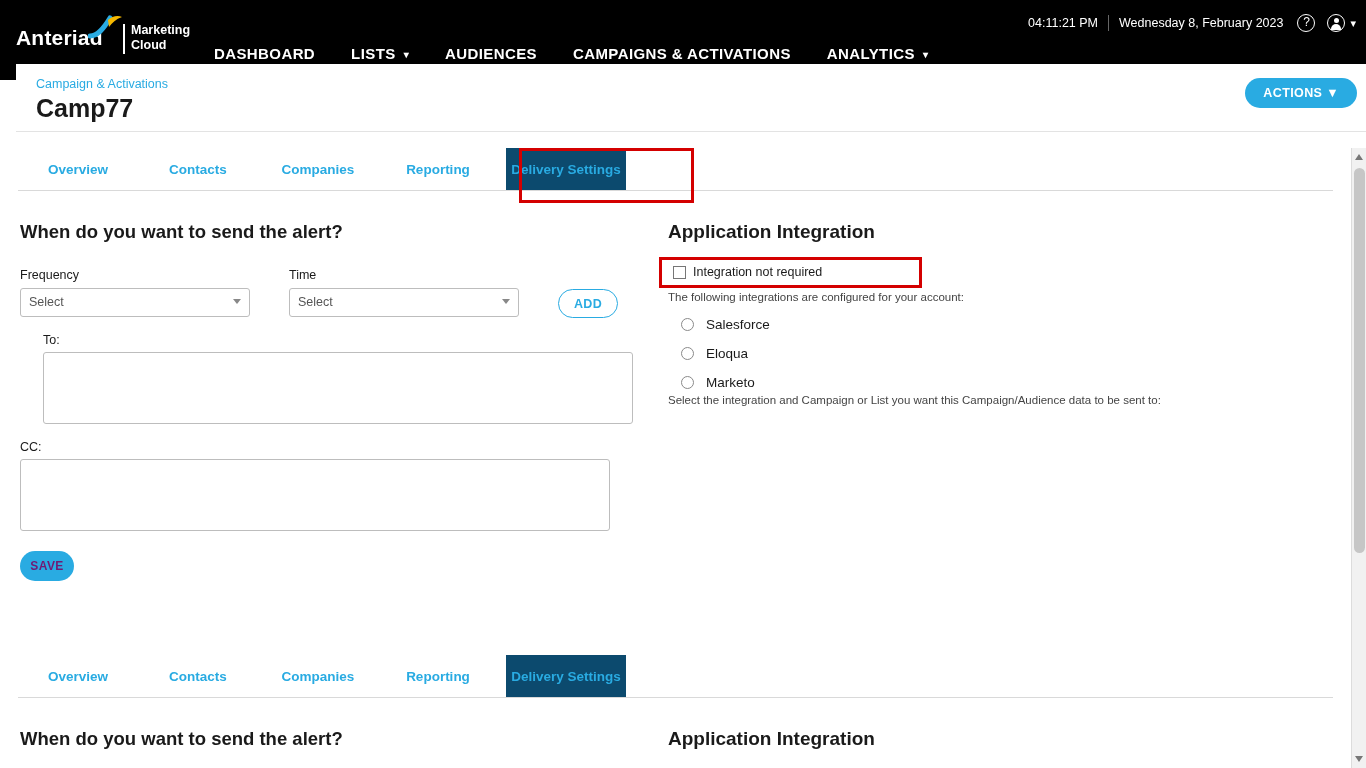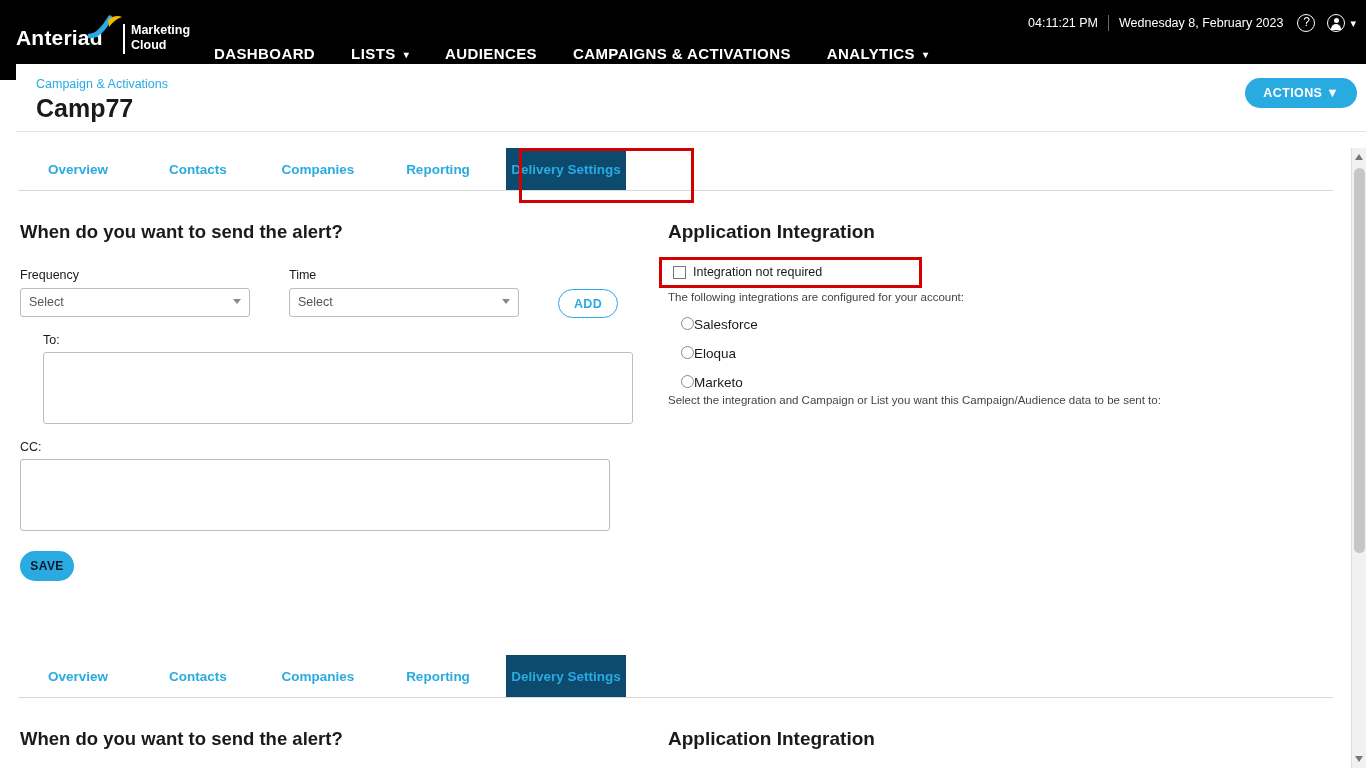--- a/index.html
+++ b/index.html
@@ -126,29 +126,29 @@
     width: 60px; height: 29px; border: 1px solid #29abe2; border-radius: 15px;
     background: #fff; color: #29abe2; font-size: 12.5px; font-weight: bold;
     cursor:pointer; letter-spacing:.3px;
   }
   textarea.ta {
     width: 590px; height: 72px; border: 1px solid #bdbdbd; border-radius: 3px;
     resize: none; font-family: "Liberation Sans", sans-serif; font-size: 12.5px;
     padding: 6px;
   }
   .save-btn {
-    width: 54px; height: 30px; background:#29abe2; color:#0f172a; border:none;
+    width: 54px; height: 30px; background:#29abe2; color:#701a75; border:none;
     border-radius: 15px; font-size: 12px; font-weight: bold; cursor: pointer;
     letter-spacing: .4px;
   }
   .cb-row { display:flex; align-items:center; gap: 7px; font-size: 12.5px; color:#1a1a1a; }
   .cbox { width: 13px; height: 13px; border:1px solid #767676; background:#fff; cursor:pointer;
           display:inline-block; }
   .hint { font-size: 11.5px; color:#444; }
-  .radio-row { display:flex; align-items:flex-start; margin: 12px 0 0 13px; }
+  .radio-row { display:flex; align-items:center; gap: 12px; margin: 12px 0 0 13px; }
   .radio {
     width: 13px; height: 13px; border: 1px solid #8a8a8a; border-radius:50%;
     background:#fff; cursor:pointer; display:inline-block;
   }
   .radio-lbl { font-size: 13.5px; color: #1a1a1a; }
 
   
   .hl {
     position: absolute; border: 3px solid #d40000; pointer-events: none;
   }

